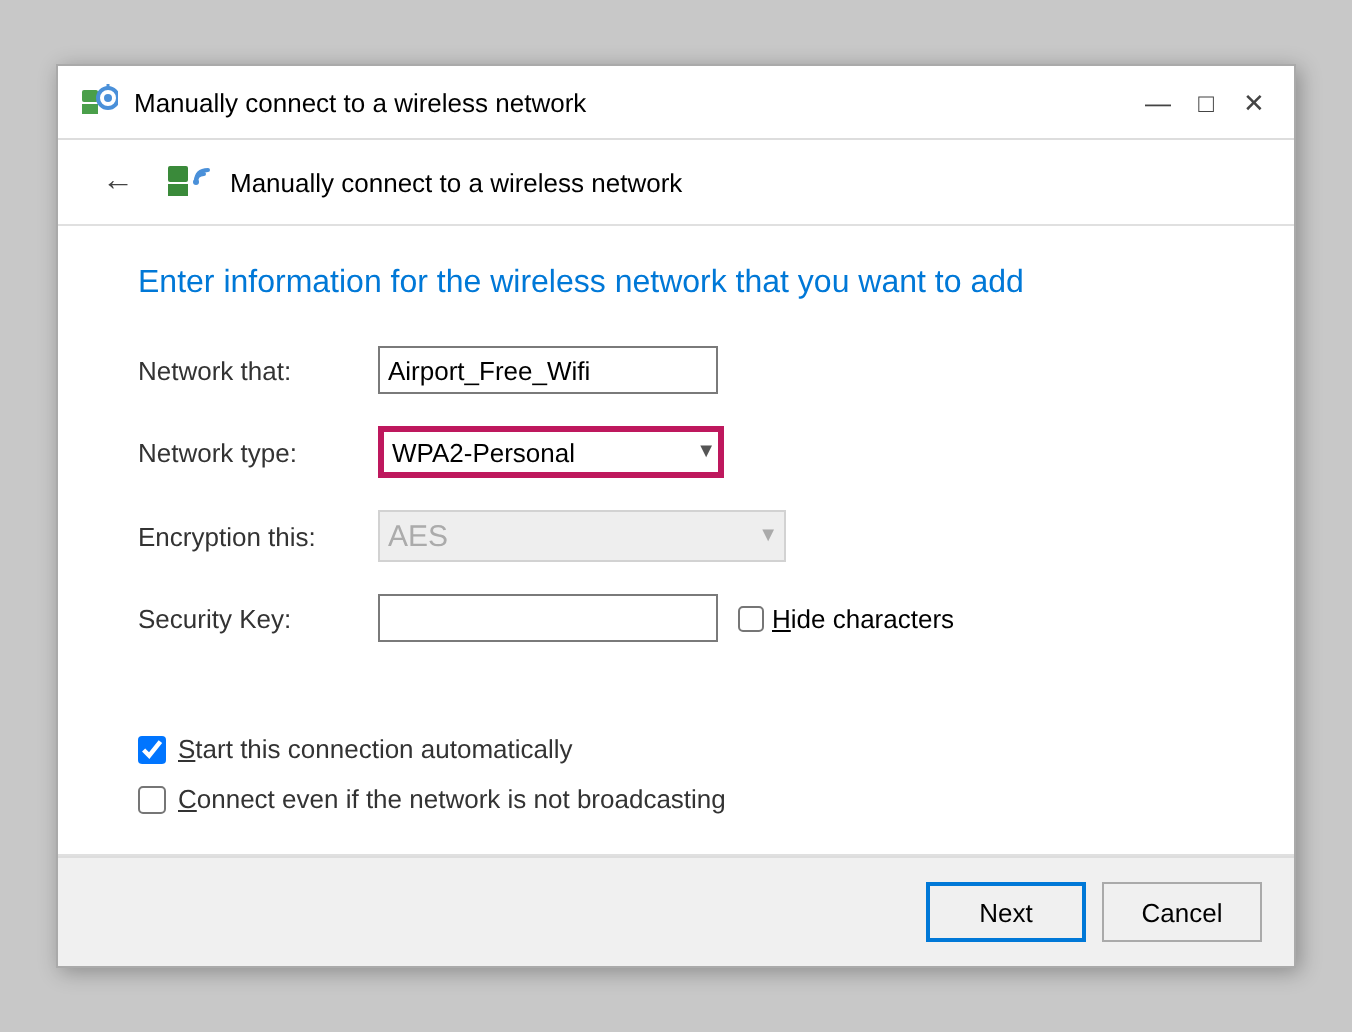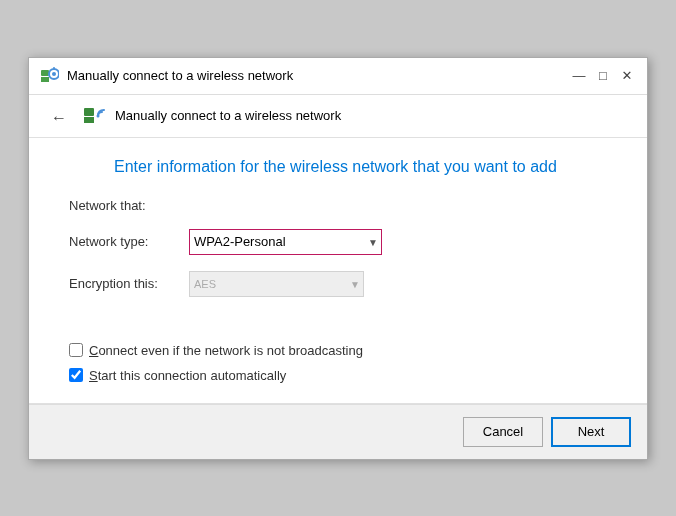--- a/index.html
+++ b/index.html
@@ -66,21 +66,20 @@
     }
     .content {
       padding: 20px 40px 20px 40px;
       background: #fff;
     }
     .page-title {
       color: #0078d7;
       font-size: 16px;
       font-weight: 400;
       margin-bottom: 22px;
-      margin-left: 45px;
     }
     .form-row {
       display: flex;
       align-items: center;
       margin-bottom: 16px;
     }
     .form-label {
       width: 120px;
       color: #333;
       font-size: 13px;
@@ -88,23 +87,23 @@
     .form-input {
       width: 170px;
       height: 24px;
       border: 1px solid #7a7a7a;
       padding: 2px 4px;
       font-size: 13px;
       outline: none;
       background: #fff;
     }
     .form-select {
-      width: 193px;
+      width: 173px;
       height: 26px;
-      border: 1px solid #be185d;
+      border: 3px solid #be185d;
       padding: 0 4px;
       font-size: 13px;
       background: #fff;
       appearance: none;
       -webkit-appearance: none;
       padding-right: 20px;
       position: relative;
       cursor: pointer;
     }
     .select-wrapper {
@@ -114,25 +113,25 @@
     .select-arrow {
       position: absolute;
       right: 4px;
       top: 50%;
       transform: translateY(-50%);
       pointer-events: none;
       font-size: 10px;
       color: #555;
     }
     .form-select-disabled {
-      width: 175px;
+      width: 204px;
       height: 26px;
       border: 1px solid #c0c0c0;
       padding: 2px 4px;
-      font-size: 11px;
+      font-size: 15px;
       background: #e8e8e8;
       color: #888;
       appearance: none;
       -webkit-appearance: none;
       padding-right: 20px;
     }
     .security-key-row {
       display: flex;
       align-items: center;
       margin-bottom: 16px;
@@ -230,20 +229,21 @@
       <circle cx="15" cy="11" r="1.5" fill="#4a90d9"></circle>
     </svg>
     <span>Manually connect to a wireless network</span>
   </div>
 
   <div class="content">
     <div class="page-title">Enter information for the wireless network that you want to add</div>
 
     <div class="form-row">
       <label class="form-label">Network that:</label>
+      <input class="form-input" type="text" value="Airport_Free_Wifi" style="">
     </div>
 
     <div class="form-row">
       <label class="form-label">Network type:</label>
       <div class="select-wrapper">
         <select class="form-select">
           <option>WPA2-Personal</option>
           <option>WPA-Personal</option>
           <option>WPA2-Enterprise</option>
           <option>Open</option>
@@ -256,36 +256,46 @@
     <div class="form-row">
       <label class="form-label">Encryption this:</label>
       <div class="select-wrapper">
         <select class="form-select-disabled" disabled="">
           <option>AES</option>
         </select>
         <span class="select-arrow" style="color:#aaa;">▼</span>
       </div>
     </div>
 
+    <div class="security-key-row">
+      <label class="form-label">Security Key:</label>
+      <input class="form-input" type="password" style="">
+      <div class="hide-chars-wrapper">
+        <input type="checkbox" id="hideCharsChk" style="">
+        <label for="hideCharsChk">
+          <span class="underline">H</span><span>ide characters</span>
+        </label>
+      </div>
+    </div>
   </div>
 
   <div class="checkbox-area">
+    <div class="checkbox-row">
+      <input type="checkbox" id="autoConnect" checked="" style="">
+      <label for="autoConnect" class="checkbox-label">
+        <span class="underline">S</span><span>tart this connection automatically</span>
+      </label>
+    </div>
     <div class="checkbox-row">
       <input type="checkbox" id="noBroadcast" style="">
       <label for="noBroadcast" class="checkbox-label">
         <span class="underline">C</span><span>onnect even if the network is not broadcasting</span>
       </label>
     </div>
-    <div class="checkbox-row">
-      <input type="checkbox" id="autoConnect" checked="" style="">
-      <label for="autoConnect" class="checkbox-label">
-        <span class="underline">S</span><span>tart this connection automatically</span>
-      </label>
-    </div>
   </div>
 
   <div class="divider"></div>
 
   <div class="footer">
+    <button class="footer-btn primary">Next</button>
     <button class="footer-btn">Cancel</button>
-    <button class="footer-btn primary">Next</button>
   </div>
 </div>
 
 </body></html>

